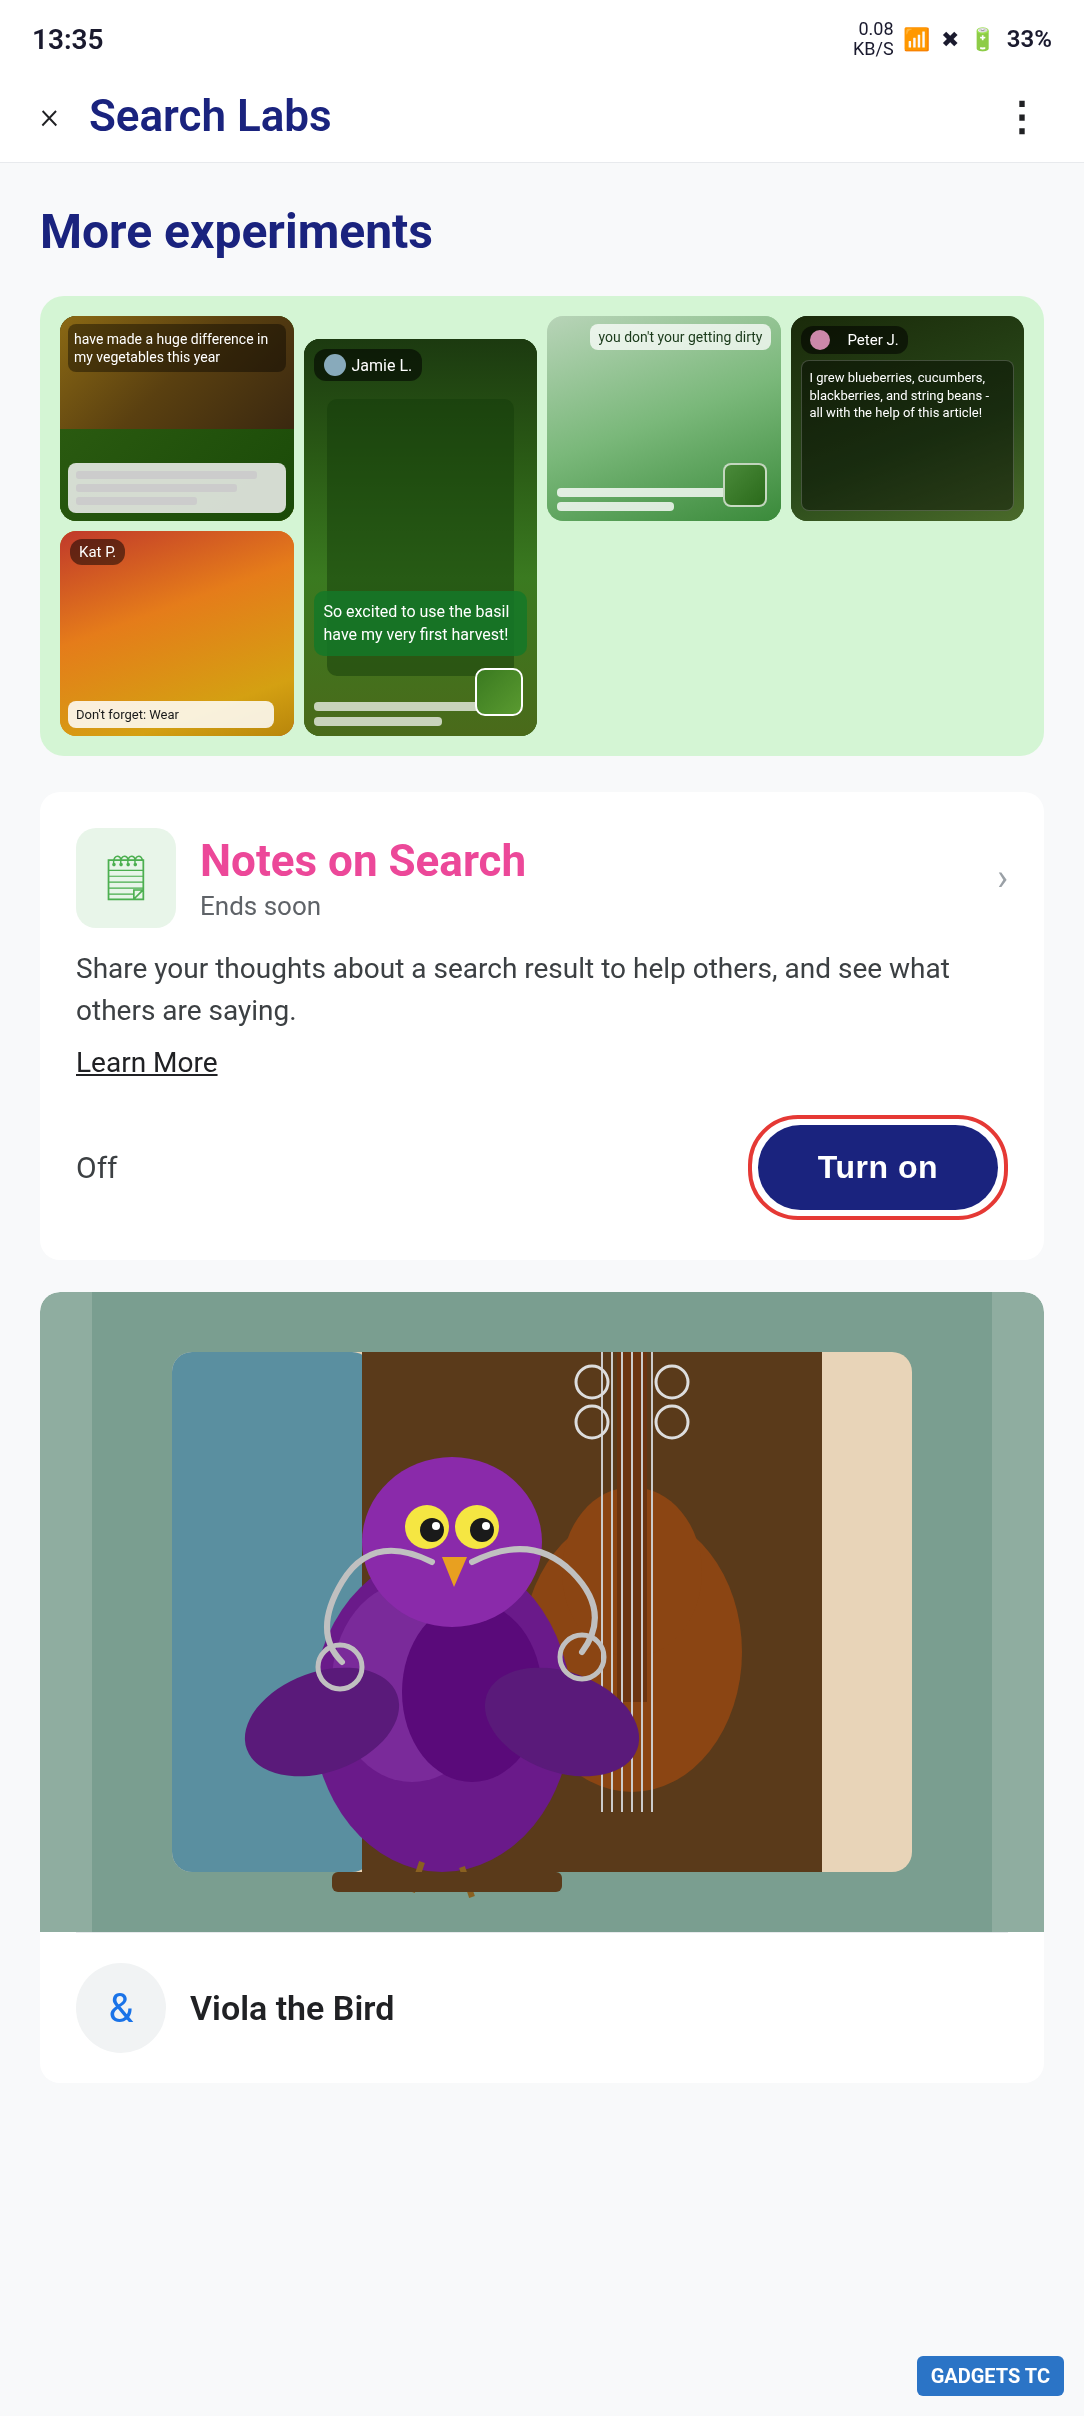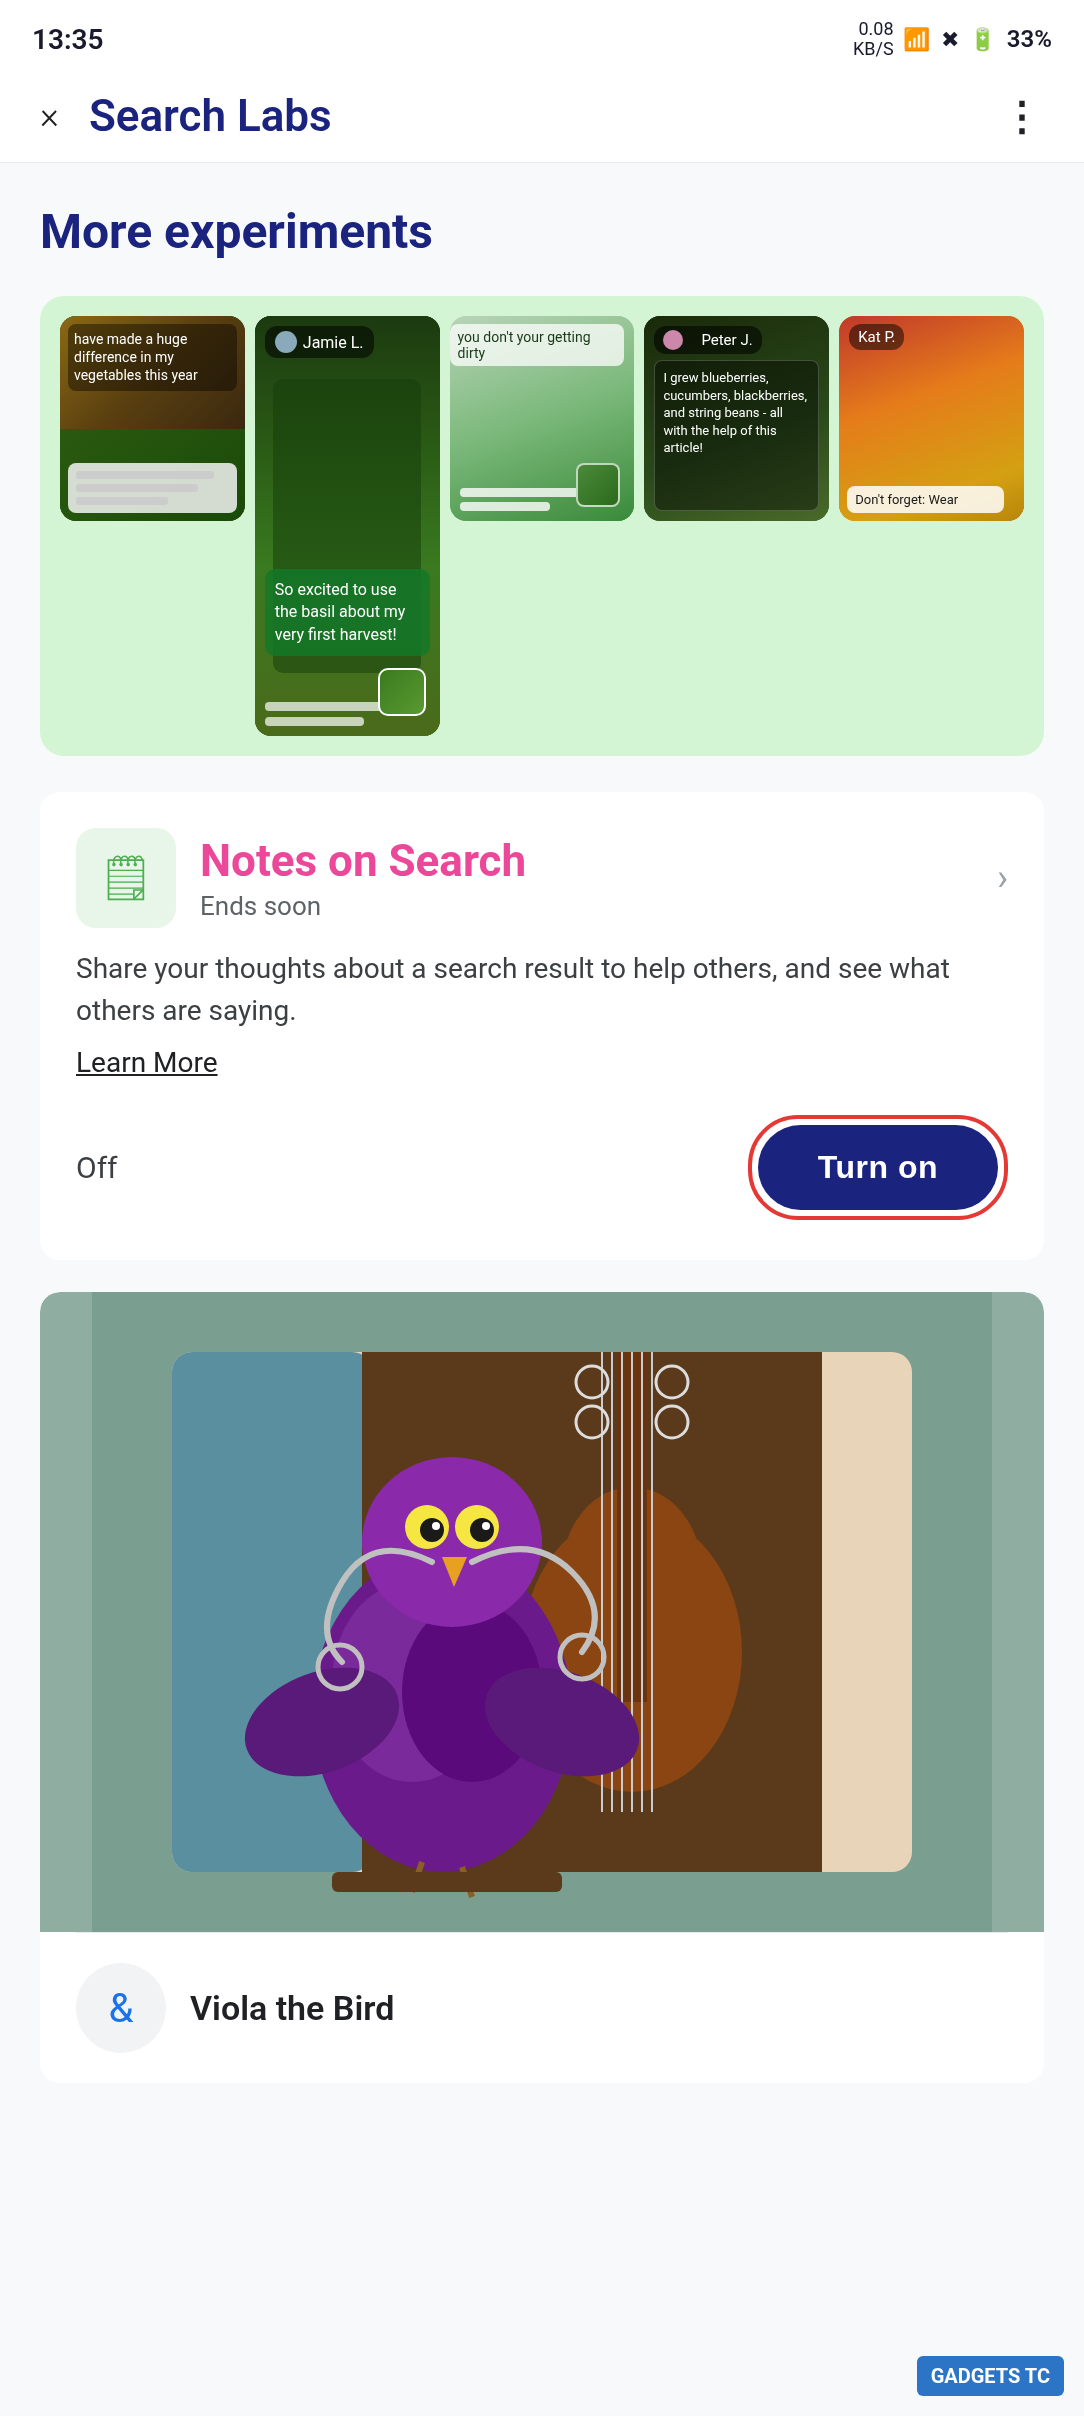--- a/index.html
+++ b/index.html
@@ -89,38 +89,38 @@
 
     
     .collage-container {
       background: #d4f5d4;
       border-radius: 24px;
       padding: 20px;
       margin-bottom: 36px;
       overflow: hidden;
       height: 460px;
       display: grid;
-      grid-template-columns: 1fr 1fr 1fr 1fr 1fr;
+      grid-template-columns: 1fr 1fr 1fr 1fr;
       grid-template-rows: 1fr 1fr;
       gap: 10px;
     }
 
     .collage-card {
       background: #1a2a1a;
       border-radius: 16px;
       overflow: hidden;
       position: relative;
       display: flex;
       flex-direction: column;
       justify-content: flex-end;
     }
 
     
     .card-1 { background: linear-gradient(135deg, #2d5a1b 0%, #4a7c35 50%, #8b6914 100%); }
-    .card-2 { background: linear-gradient(135deg, #1a3a1a 0%, #2d5a1b 40%, #3d7a2d 100%); grid-row: span 2; }
+    .card-2 { background: linear-gradient(135deg, #1a3a1a 0%, #2d5a1b 40%, #3d7a2d 100%); grid-row: span 2; margin-top: 23px; }
     .card-3 { background: linear-gradient(135deg, #c8e6c9 0%, #a5d6a7 50%, #388e3c 100%); }
     .card-4 { background: linear-gradient(160deg, #1a2a1a 0%, #2d4a1b 50%, #4a6a2b 100%); }
     .card-5 { background: linear-gradient(135deg, #b8860b 0%, #d4a012 30%, #e57c1a 70%, #c0392b 100%); }
 
     
     .experiment-card {
       background: #fff;
       border-radius: 20px;
       padding: 36px 36px 40px 36px;
       margin-bottom: 0;
@@ -326,21 +326,21 @@
     <div class="collage-card card-2" style="position:relative;grid-row:span 2;">
       <div style="position:absolute;inset:0;background:linear-gradient(160deg,#1a3a10 0%,#2d5a1a 40%,#4a7a2a 100%);border-radius:14px;"></div>
       <div style="position:absolute;inset:0;overflow:hidden;border-radius:14px;">
         <div style="width:100%;height:100%;background:linear-gradient(180deg,#1c3a10 0%,#2a5a15 30%,#3a7a20 60%,#4a6a1a 100%);"></div>
         <div style="position:absolute;top:15%;left:10%;right:10%;height:70%;background:rgba(20,60,10,0.5);border-radius:10px;"></div>
       </div>
       <div style="position:absolute;top:10px;left:10px;background:rgba(0,0,0,0.55);color:#fff;font-size:16px;padding:5px 10px;border-radius:12px;display:flex;align-items:center;gap:6px;">
         <div style="width:22px;height:22px;border-radius:50%;background:#8ab;"></div>
         <span>Jamie L.</span>
       </div>
-      <div style="position:absolute;bottom:80px;left:10px;right:10px;background:rgba(20,120,40,0.85);color:#fff;font-size:16px;padding:10px;border-radius:10px;line-height:1.4;">So excited to use the basil about my very first harvest!</div>
+      <div style="position:absolute;bottom:80px;left:10px;right:10px;background:rgba(20,120,40,0.85);color:#fff;font-size:16px;padding:10px;border-radius:10px;line-height:1.4;">So excited to use the basil have my very first harvest!</div>
       <div style="position:absolute;bottom:10px;left:10px;right:10px;">
         <div style="height:9px;background:rgba(255,255,255,0.7);border-radius:4px;margin-bottom:6px;width:85%;"></div>
         <div style="height:9px;background:rgba(255,255,255,0.7);border-radius:4px;width:60%;"></div>
       </div>
       <div style="position:absolute;bottom:20px;right:14px;width:48px;height:48px;border-radius:10px;background:linear-gradient(135deg,#3a7a20 0%,#5a9a30 100%);border:2px solid #fff;"></div>
     </div>
 
     <div class="collage-card card-3" style="position:relative;">
       <div style="position:absolute;inset:0;background:linear-gradient(160deg,#b8d4b8 0%,#7ab87a 50%,#3a8a3a 100%);border-radius:14px;"></div>
       <div style="position:absolute;top:8px;right:10px;font-size:14px;color:#1a3a1a;background:rgba(255,255,255,0.75);padding:5px 8px;border-radius:8px;">you don't your getting dirty</div>

